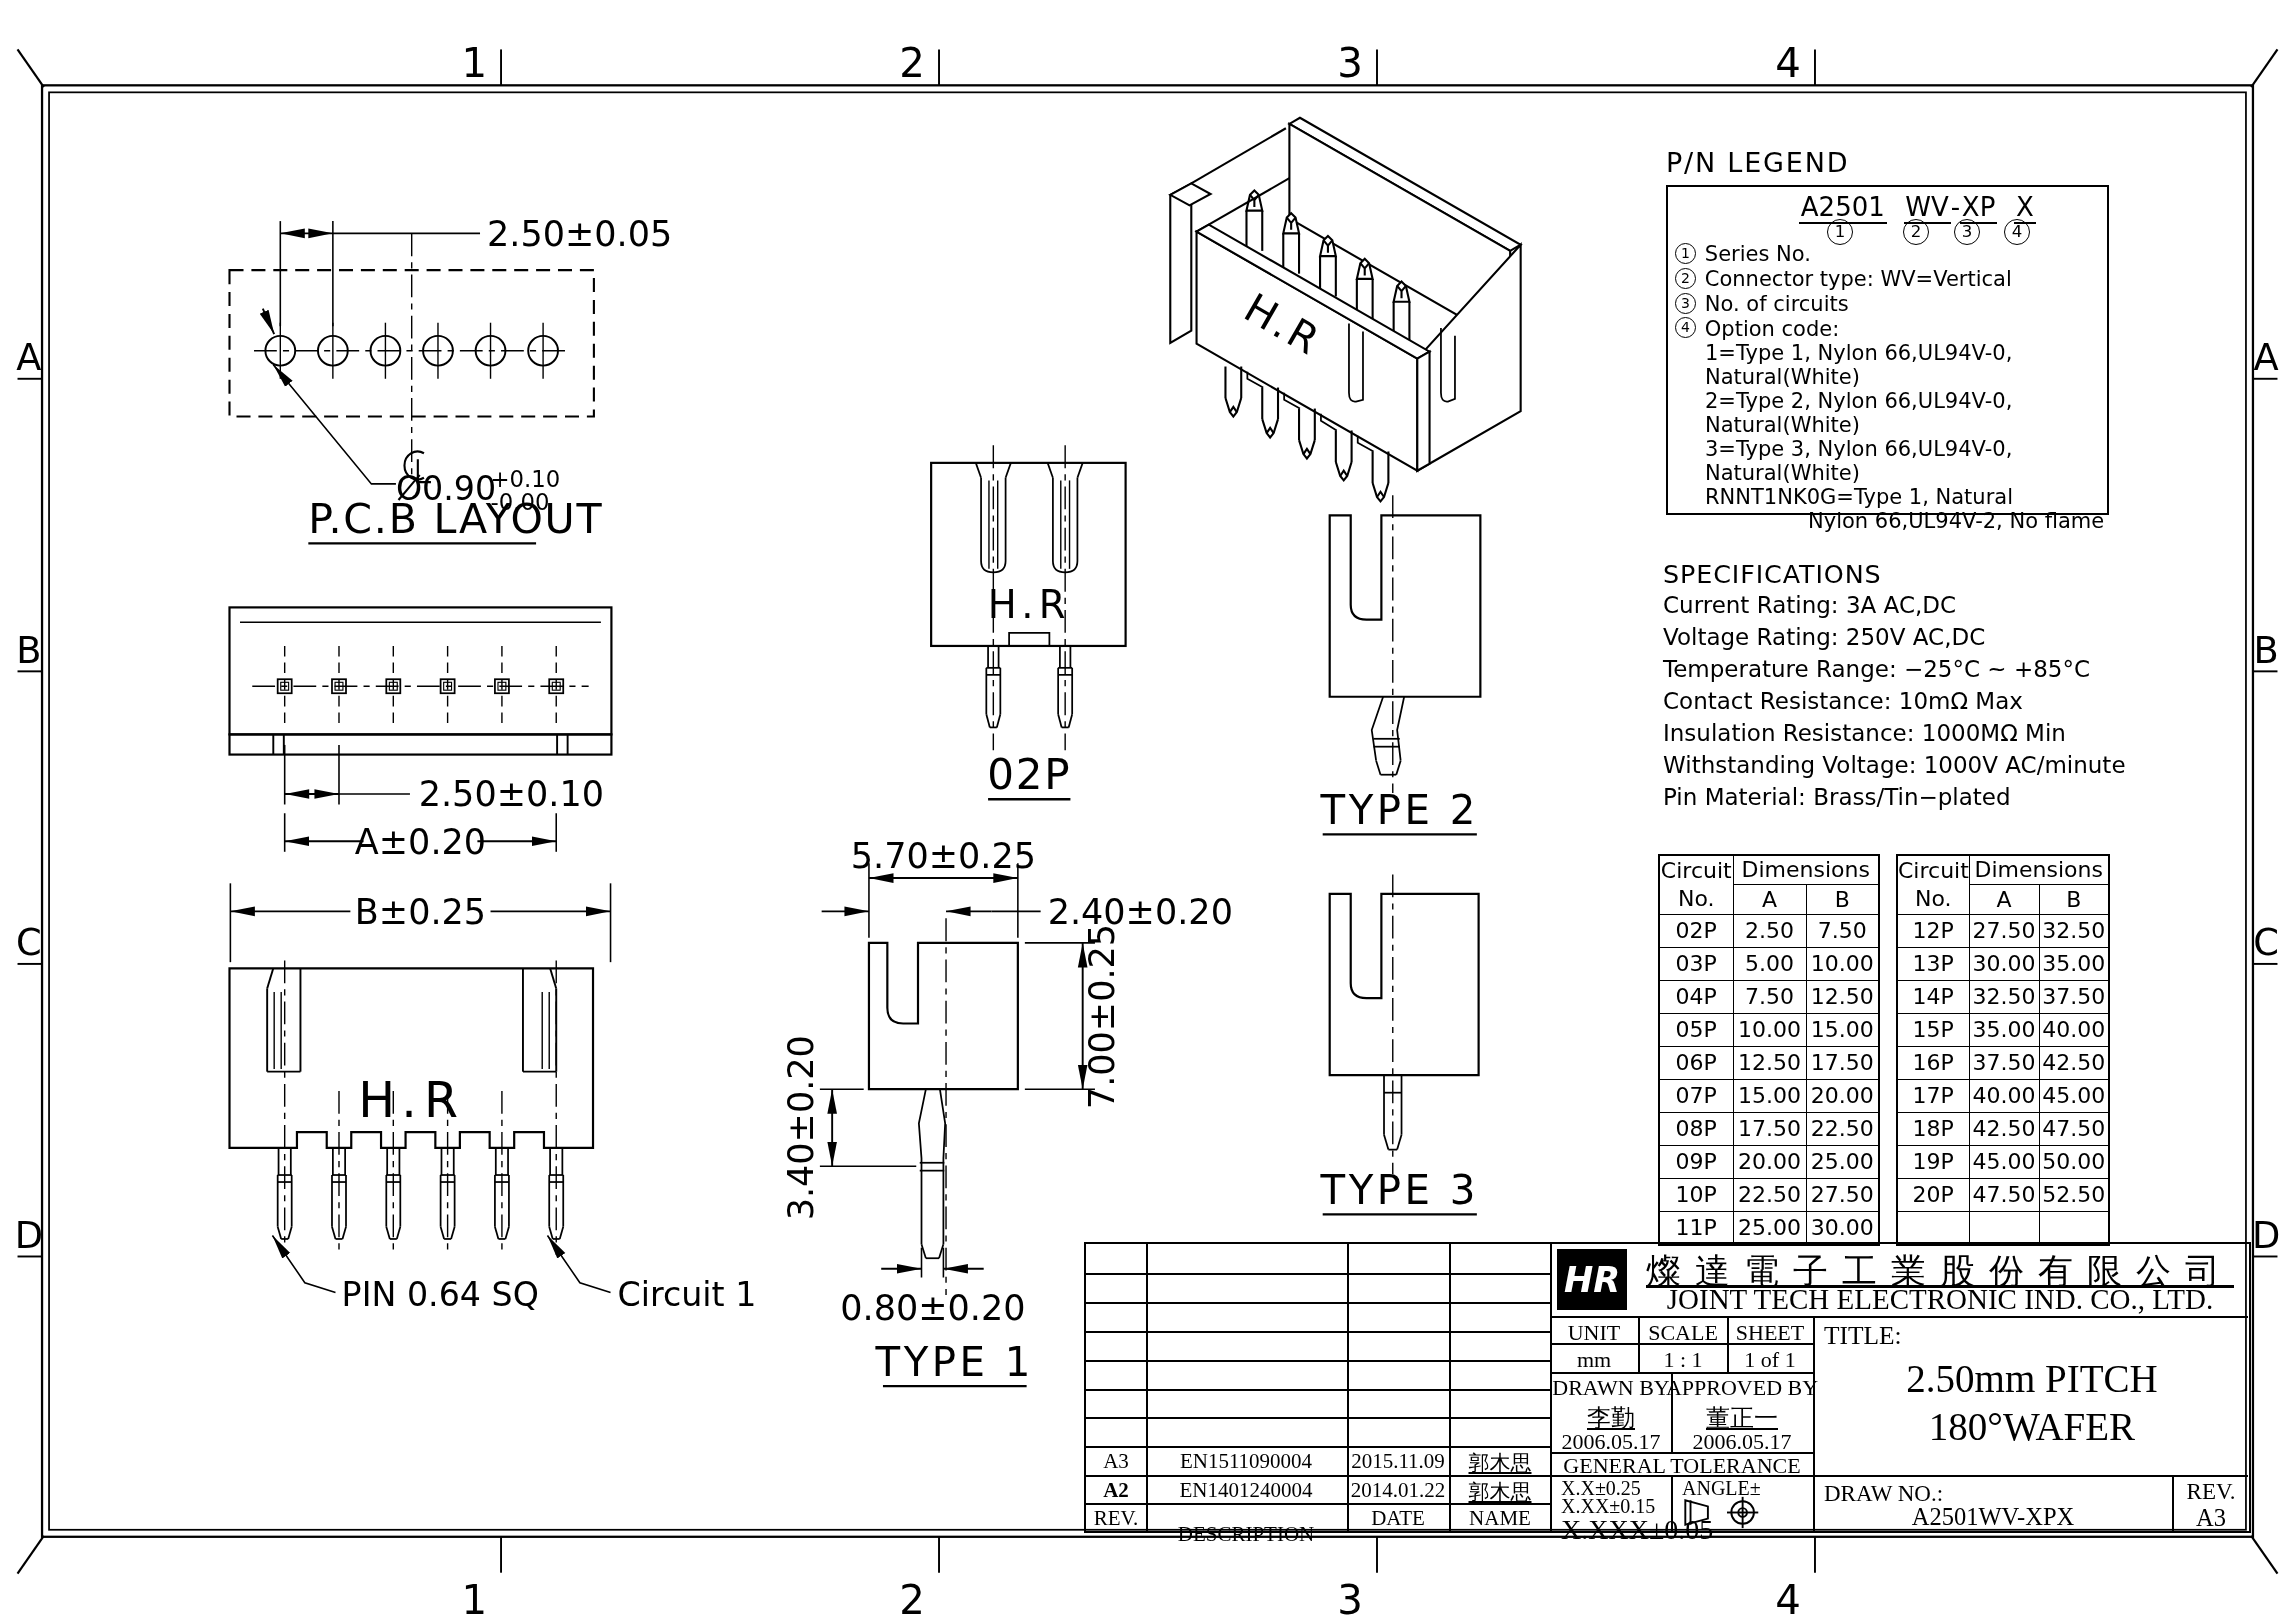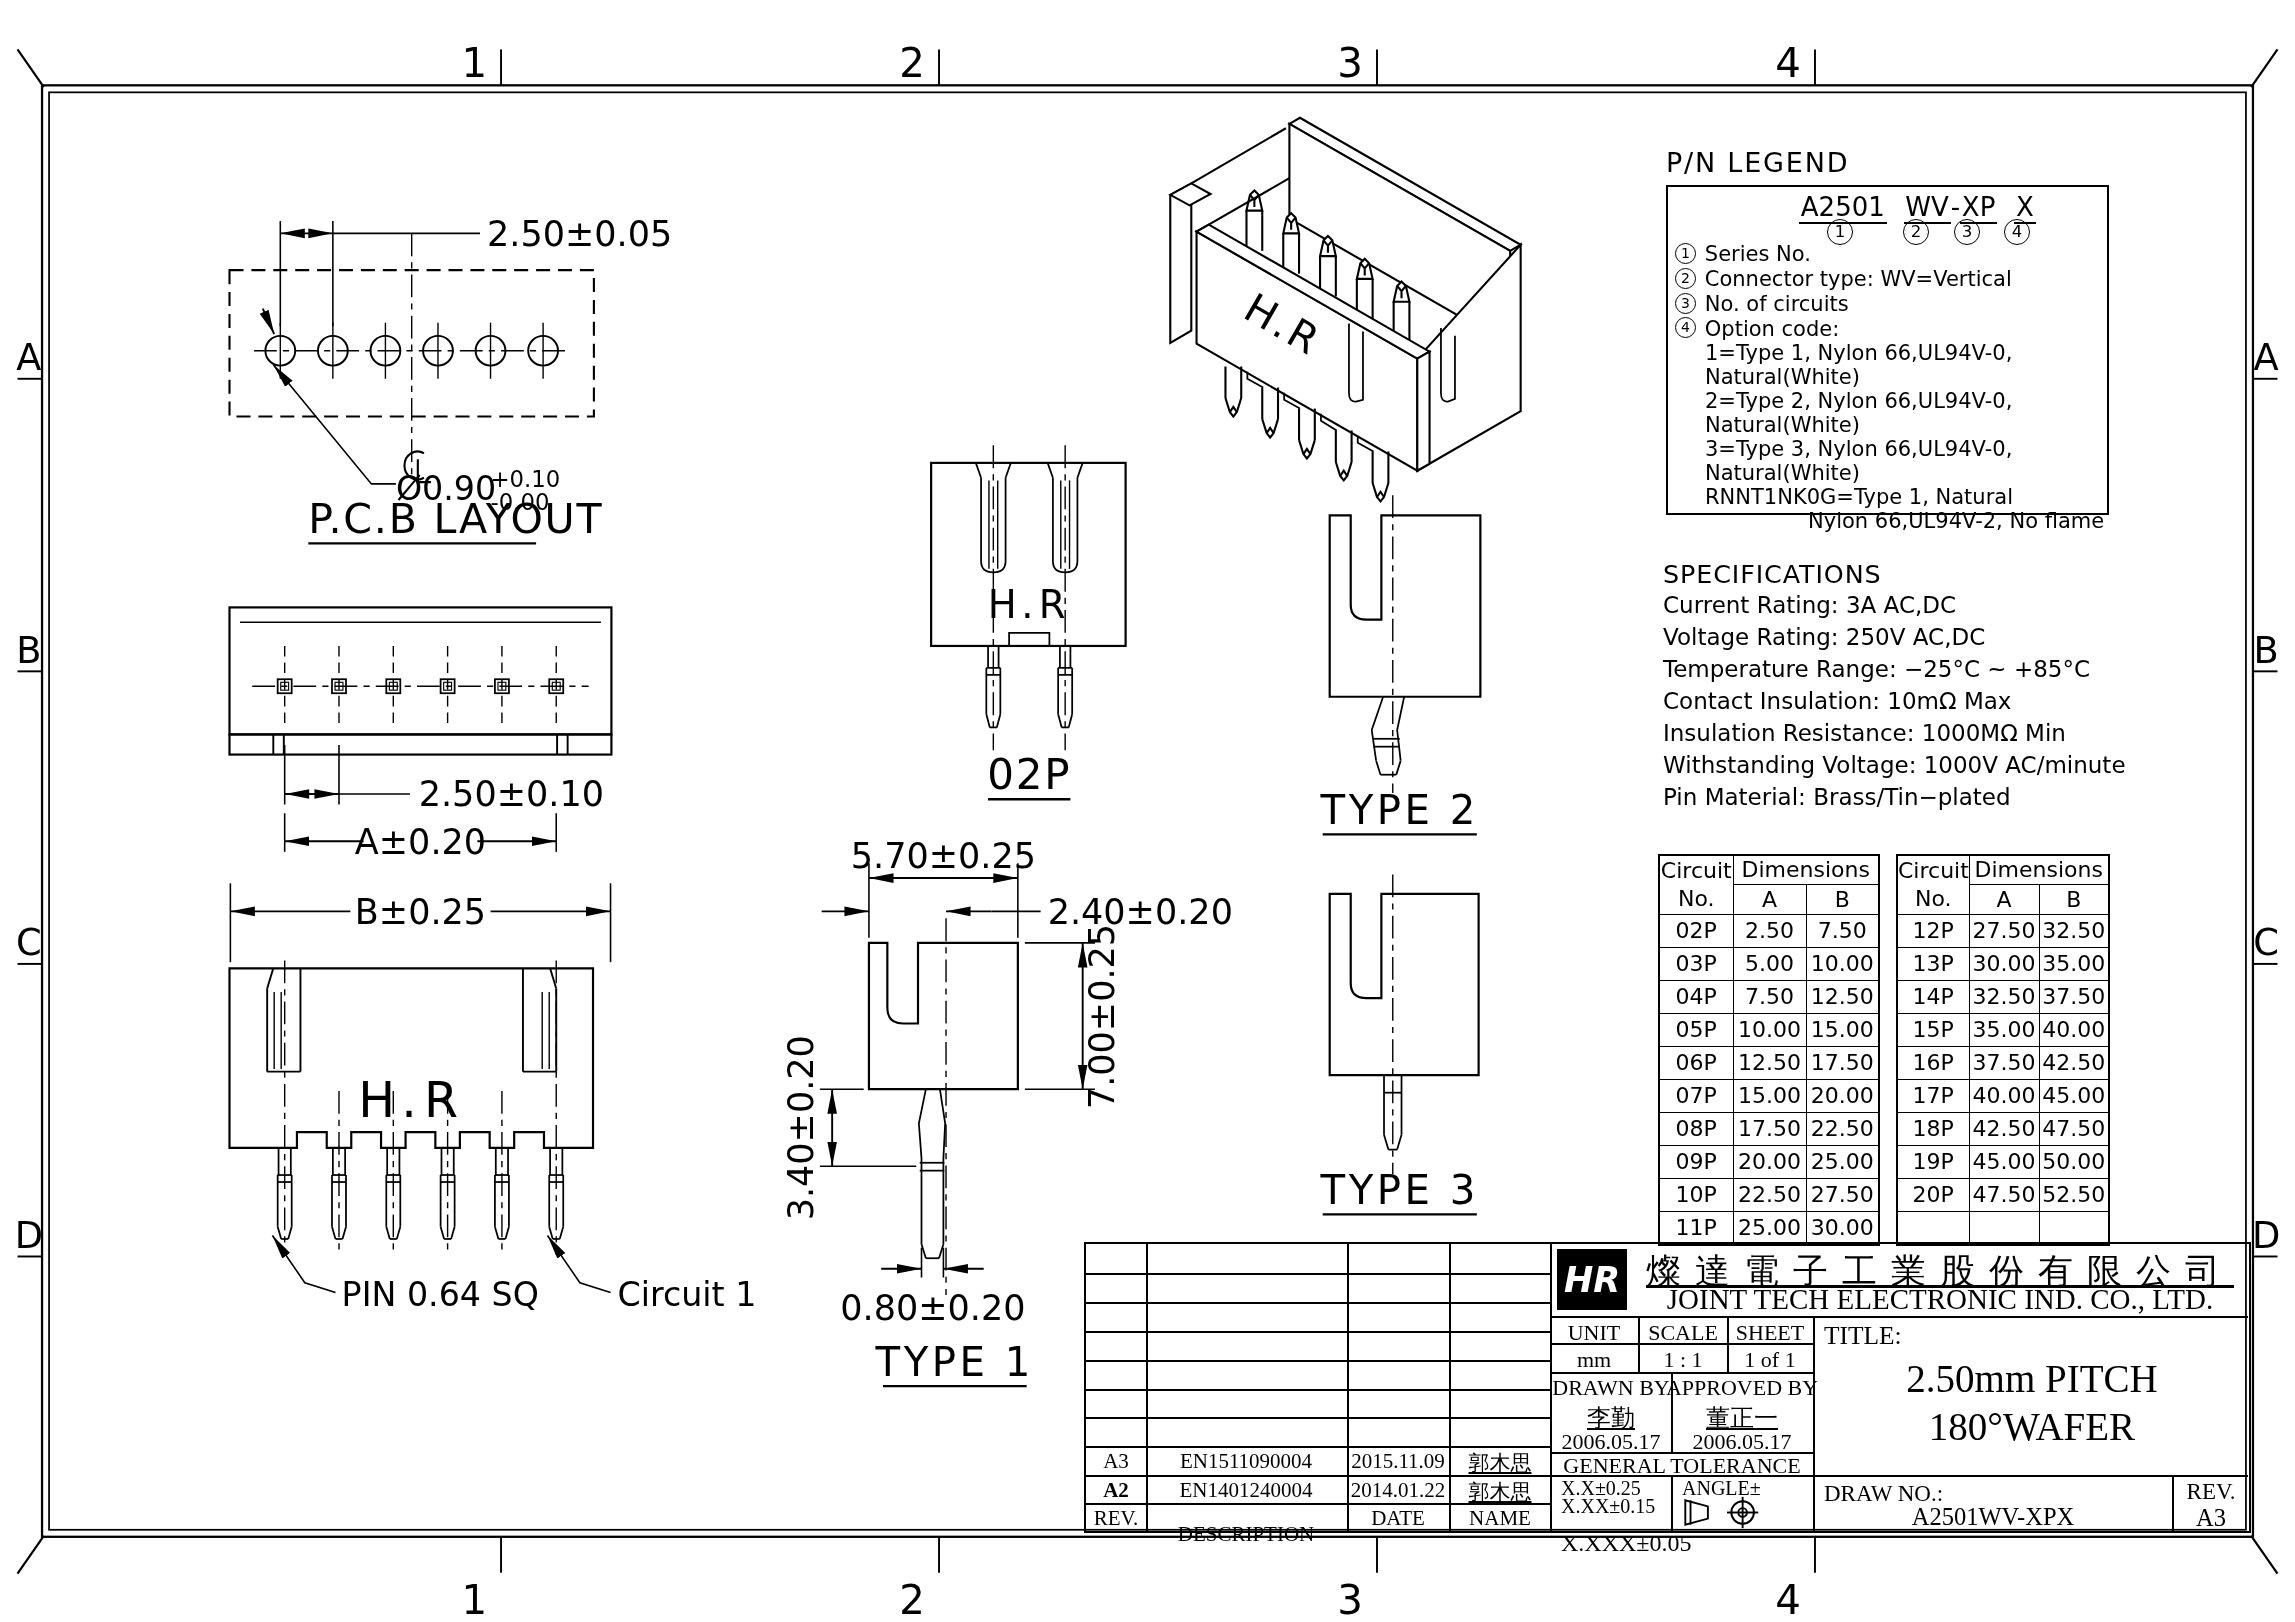--- a/index.html
+++ b/index.html
@@ -569,21 +569,21 @@
   </div>
 </div>
 
 <div class="abs tt" style="left:1663px;top:559px;width:561px;">
   <div class="spec-title">SPECIFICATIONS</div>
   <div>
 
   <div class="spec-line">Current Rating: 3A AC,DC</div>
         <div class="spec-line">Voltage Rating: 250V AC,DC</div>
         <div class="spec-line">Temperature Range: −25°C ~ +85°C</div>
-        <div class="spec-line">Contact Insulation: 10mΩ Max</div>
+        <div class="spec-line">Contact Resistance: 10mΩ Max</div>
         <div class="spec-line">Insulation Resistance: 1000MΩ Min</div>
         <div class="spec-line">Withstanding Voltage: 1000V AC/minute</div>
         <div class="spec-line">Pin Material: Brass/Tin−plated</div>
       </div>
 </div>
 
 <div class="abs" style="left:1658px;top:854px;display:flex;gap:16px;">
   <table class="ct" style="width:219px;">
     <colgroup>
           <col style="width:74px">
@@ -770,21 +770,21 @@
   <div class="tb-text ctr" style="left:525px;top:131px;font-size:22px;">DRAWN BY</div>
   <div class="tb-text ctr cjk" style="left:525px;top:158px;font-size:24px;">李勤</div>
   <div class="tb-text ctr" style="left:525px;top:185px;font-size:22px;">2006.05.17</div>
   <div class="tb-text ctr" style="left:656px;top:131px;font-size:22px;">APPROVED BY</div>
   <div class="tb-text ctr cjk" style="left:656px;top:158px;font-size:24px;">董正一</div>
   <div class="tb-text ctr" style="left:656px;top:185px;font-size:22px;">2006.05.17</div>
 
   <div class="tb-text ctr" style="left:596px;top:209px;font-size:22px;">GENERAL TOLERANCE</div>
   <div class="tb-text" style="left:475px;top:233px;font-size:20px;">X.X±0.25</div>
   <div class="tb-text" style="left:475px;top:251px;font-size:20px;">X.XX±0.15</div>
-  <div class="tb-text" style="left:475px;top:270px;font-size:24px;margin-top:16px;">X.XXX±0.05</div>
+  <div class="tb-text" style="left:475px;top:270px;font-size:28px;">X.XXX±0.05</div>
   <div class="tb-text" style="left:596px;top:233px;font-size:20px;">ANGLE±</div>
   <svg class="abs" style="left:592px;top:252px;" width="131" height="33" viewBox="0 0 150 38">
     <g stroke="#000" fill="none" stroke-width="2.2">
       <polygon points="8,5 8,33 34,26 34,12"></polygon>
       <line x1="14" y1="5" x2="14" y2="33"></line>
       <circle cx="74" cy="19" r="13"></circle>
       <circle cx="74" cy="19" r="5"></circle>
       <line x1="56" y1="19" x2="92" y2="19"></line>
       <line x1="74" y1="1" x2="74" y2="37"></line>
     </g>

